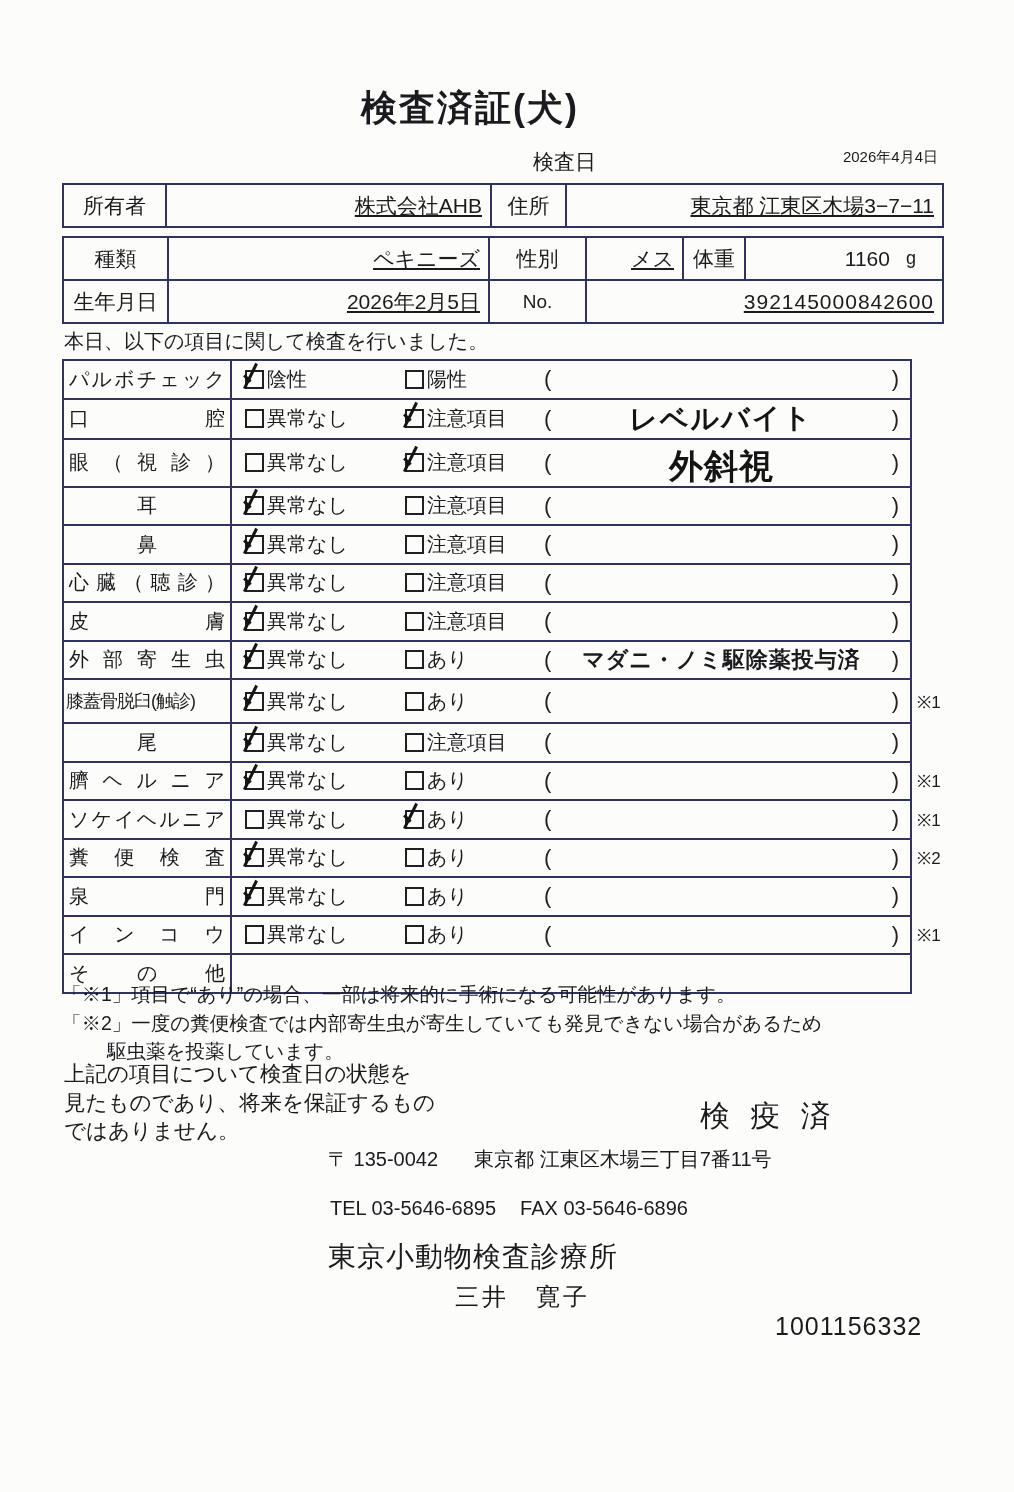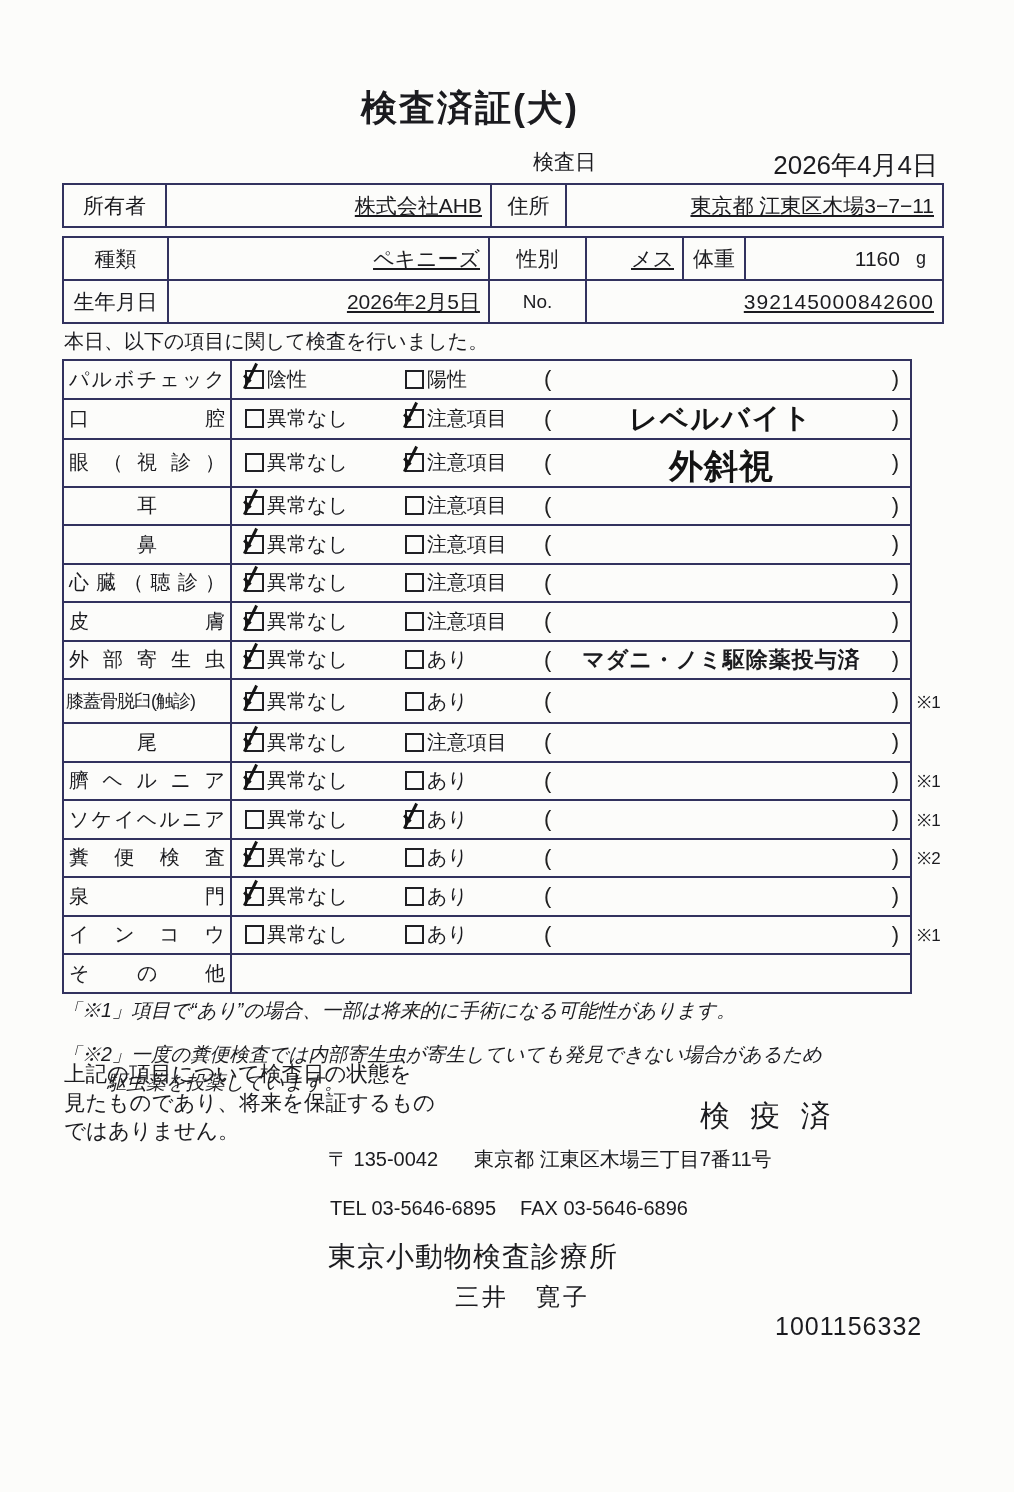--- a/index.html
+++ b/index.html
@@ -17,34 +17,34 @@
     color:var(--ink);
     overflow:hidden;
   }
   .title{
     position:absolute;top:84px;left:0;right:74px;
     text-align:center;
     font-size:36px;font-weight:700;letter-spacing:2px;
   }
   .date-line{position:absolute;top:148px;left:0;width:942px;height:26px;}
   .date-label{position:absolute;left:533px;font-size:21px;}
-  .date-value{position:absolute;right:4px;font-size:26px;}
+  .date-value{position:absolute;right:4px;font-size:15px;}
 
   table{border-collapse:collapse;table-layout:fixed;}
   .t-top{position:absolute;left:62px;width:880px;}
   .t-owner{top:183px;}
   .t-pet{top:236px;}
   .t-top td,.t-top th{
     border:2px solid var(--line);
     height:41px;font-size:21px;font-weight:normal;
     padding:0 8px;overflow:hidden;white-space:nowrap;
   }
   .t-top .hd{text-align:center;padding:0 2px;}
   .t-top .val{text-align:right;text-decoration:underline;}
-  .weight-cell{display:flex;justify-content:flex-end;align-items:center;gap:16px;padding-right:16px;}
+  .weight-cell{display:flex;justify-content:flex-end;align-items:center;gap:16px;padding-right:26px;}
   .no-val{font-size:22px;letter-spacing:1px;}
 
   .intro{position:absolute;left:64px;top:328px;font-size:20px;}
 
   .t-exam{position:absolute;left:62px;top:359px;width:882px;}
   .t-exam tr{height:38.5px;}
   .t-exam th,.t-exam td.content{border:2px solid var(--line);}
   .t-exam th{
     font-size:20px;font-weight:normal;
     padding:0 5px;text-align:left;vertical-align:middle;overflow:visible;
@@ -73,21 +73,21 @@
   .paren{flex:1;display:flex;align-items:center;justify-content:space-between;padding-right:11px;}
   .paren .pl,.paren .pr{font-size:22px;color:#222;}
   .note{flex:1;text-align:center;font-size:19px;white-space:nowrap;}
   .note[data-style="hand"]{font-size:28px;font-weight:700;color:var(--hand);letter-spacing:2px;transform:rotate(-0.5deg);}
   .note[data-style="hand-lg"]{font-size:34px;font-weight:800;color:var(--hand);letter-spacing:1px;position:relative;top:4px;}
   .note[data-style="print"]{font-size:22px;font-weight:700;letter-spacing:1px;}
   td.refmark{border:none;font-size:17px;padding-left:5px;vertical-align:middle;white-space:nowrap;}
   .content.no-opts > *{visibility:hidden;}
 
   .notes{position:absolute;left:62px;top:980px;width:880px;font-size:19.5px;}
-  .notes p{margin:16px 0 1px 0;line-height:28px;white-space:pre-line;padding-left:45px;text-indent:-45px;font-style:italic;}
+  .notes p{margin:0 0 1px 0;line-height:28px;white-space:pre-line;padding-left:45px;text-indent:-45px;}
 
   .disclaimer{
     position:absolute;left:64px;top:1060px;width:420px;
     font-size:21.5px;line-height:28.5px;white-space:pre-line;
   }
   .stamp{position:absolute;left:700px;top:1096px;font-size:30px;letter-spacing:6px;}
   .zip-line{position:absolute;left:328px;top:1146px;display:flex;gap:36px;font-size:20px;white-space:nowrap;}
   .tel-line{position:absolute;left:330px;top:1197px;display:flex;gap:24px;font-size:20px;white-space:nowrap;justify-content:center;}
   .clinic{position:absolute;left:328px;top:1238px;font-size:28px;letter-spacing:1px;}
   .vet{position:absolute;left:455px;top:1281px;font-size:24px;letter-spacing:3px;}

